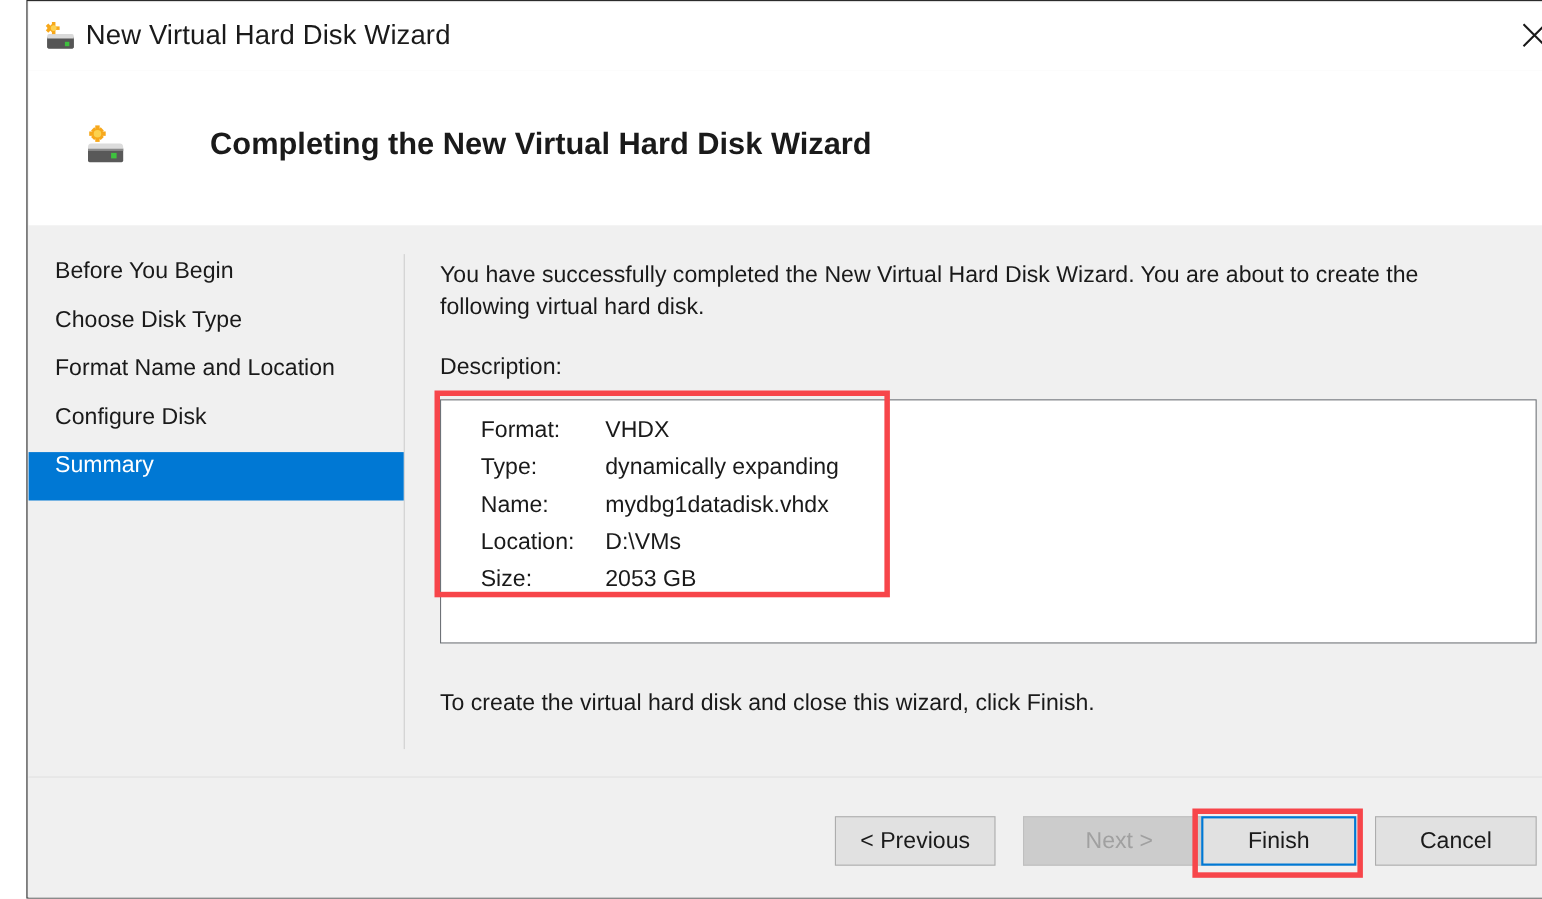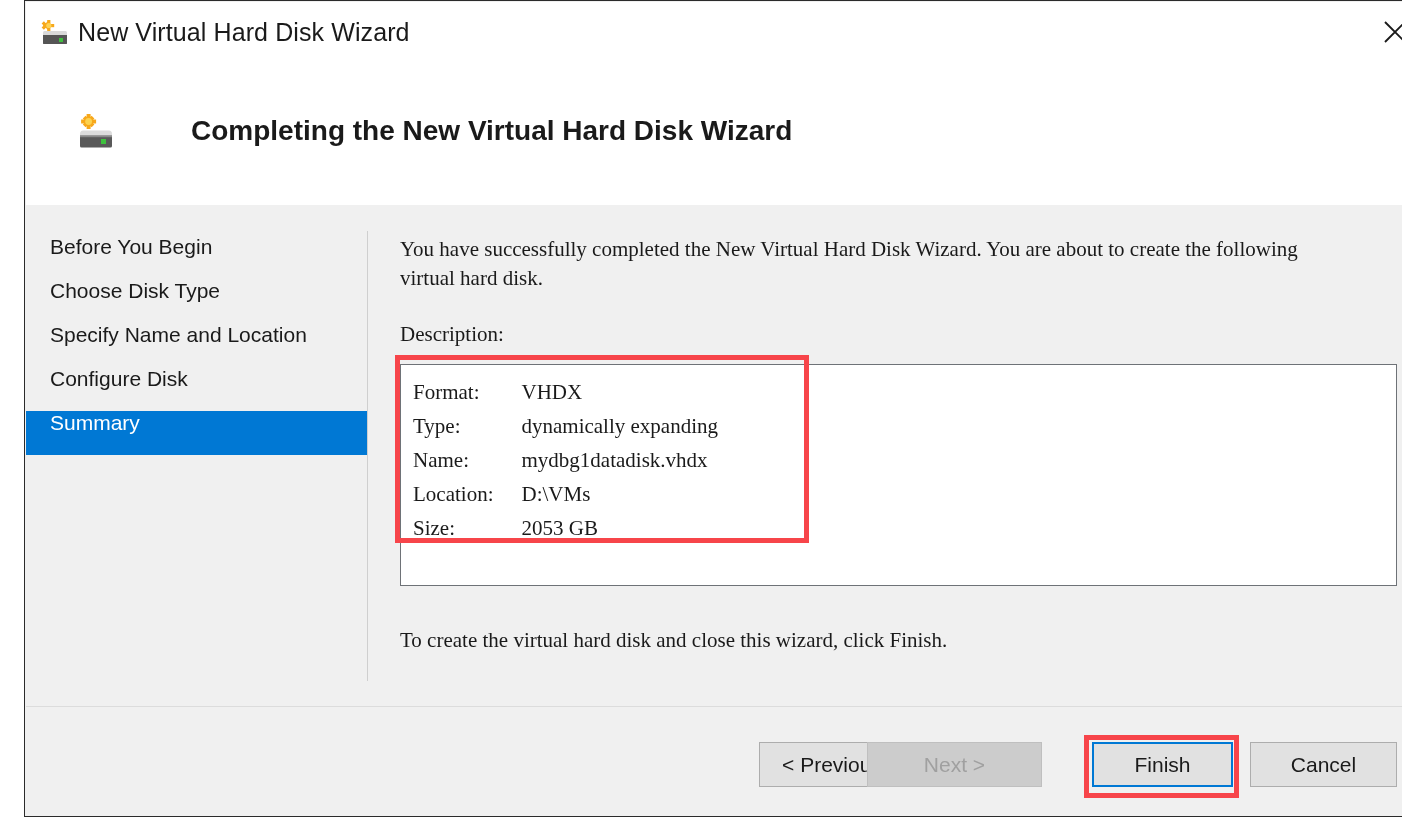--- a/index.html
+++ b/index.html
@@ -111,21 +111,20 @@
   .nav-item.selected {
     background: #0078d4;
     color: #ffffff;
   }
 
   
   #main-panel {
     position: absolute;
     left: 374px; top: 30px;
     width: 1000px;
-    font-family: Liberation Serif, serif;
   }
   #intro-text {
     width: 925px;
     font-size: 21px;
     line-height: 29px;
     color: #1a1a1a;
   }
   #description-label {
     margin-top: 29px;
     font-size: 21px;
@@ -136,21 +135,21 @@
   #description-box {
     position: relative;
     margin-top: 17px;
     width: 997px;
     height: 222px;
     background: #ffffff;
     border: 1px solid #6e7277;
   }
   #detail-table {
     position: absolute;
-    left: 12px; top: 10px;
+    left: 36px; top: 10px;
     border-collapse: collapse;
   }
   #detail-table td {
     font-size: 21px;
     color: #1a1a1a;
     height: 34px;
     vertical-align: middle;
     white-space: nowrap;
   }
   #detail-table td.detail-label { padding-right: 28px; }
@@ -203,21 +202,21 @@
   .wiz-button.disabled {
     background: #cccccc;
     border-color: #bfbfbf;
     color: #a0a0a0;
     cursor: default;
   }
   .wiz-button.focused {
     border: 2px solid #0078d4;
   }
   #btn-previous { left: 733px; width: 146px; }
-  #btn-next     { left: 841px; width: 175px; }
+  #btn-next     { left: 904px; width: 175px; }
   #btn-finish   { left: 1066px; width: 141px; }
   #btn-cancel   { left: 1224px; width: 147px; }
 
   #finish-annotation {
     position: absolute;
     left: 1059px; top: 734px;
     width: 155px; height: 63px;
     border: 5px solid #f7454a;
     pointer-events: none;
     z-index: 5;
@@ -275,21 +274,21 @@
     <div id="body-divider"></div>
 
     <div id="sidebar">
       <div class="nav-item">
         <span>Before You Begin</span>
       </div>
       <div class="nav-item">
         <span>Choose Disk Type</span>
       </div>
       <div class="nav-item">
-        <span>Specify Name and Location</span>
+        <span>Format Name and Location</span>
       </div>
       <div class="nav-item">
         <span>Configure Disk</span>
       </div>
       <div class="nav-item selected">
         <span>Summary</span>
       </div>
     </div>
 
     <div id="main-panel">

